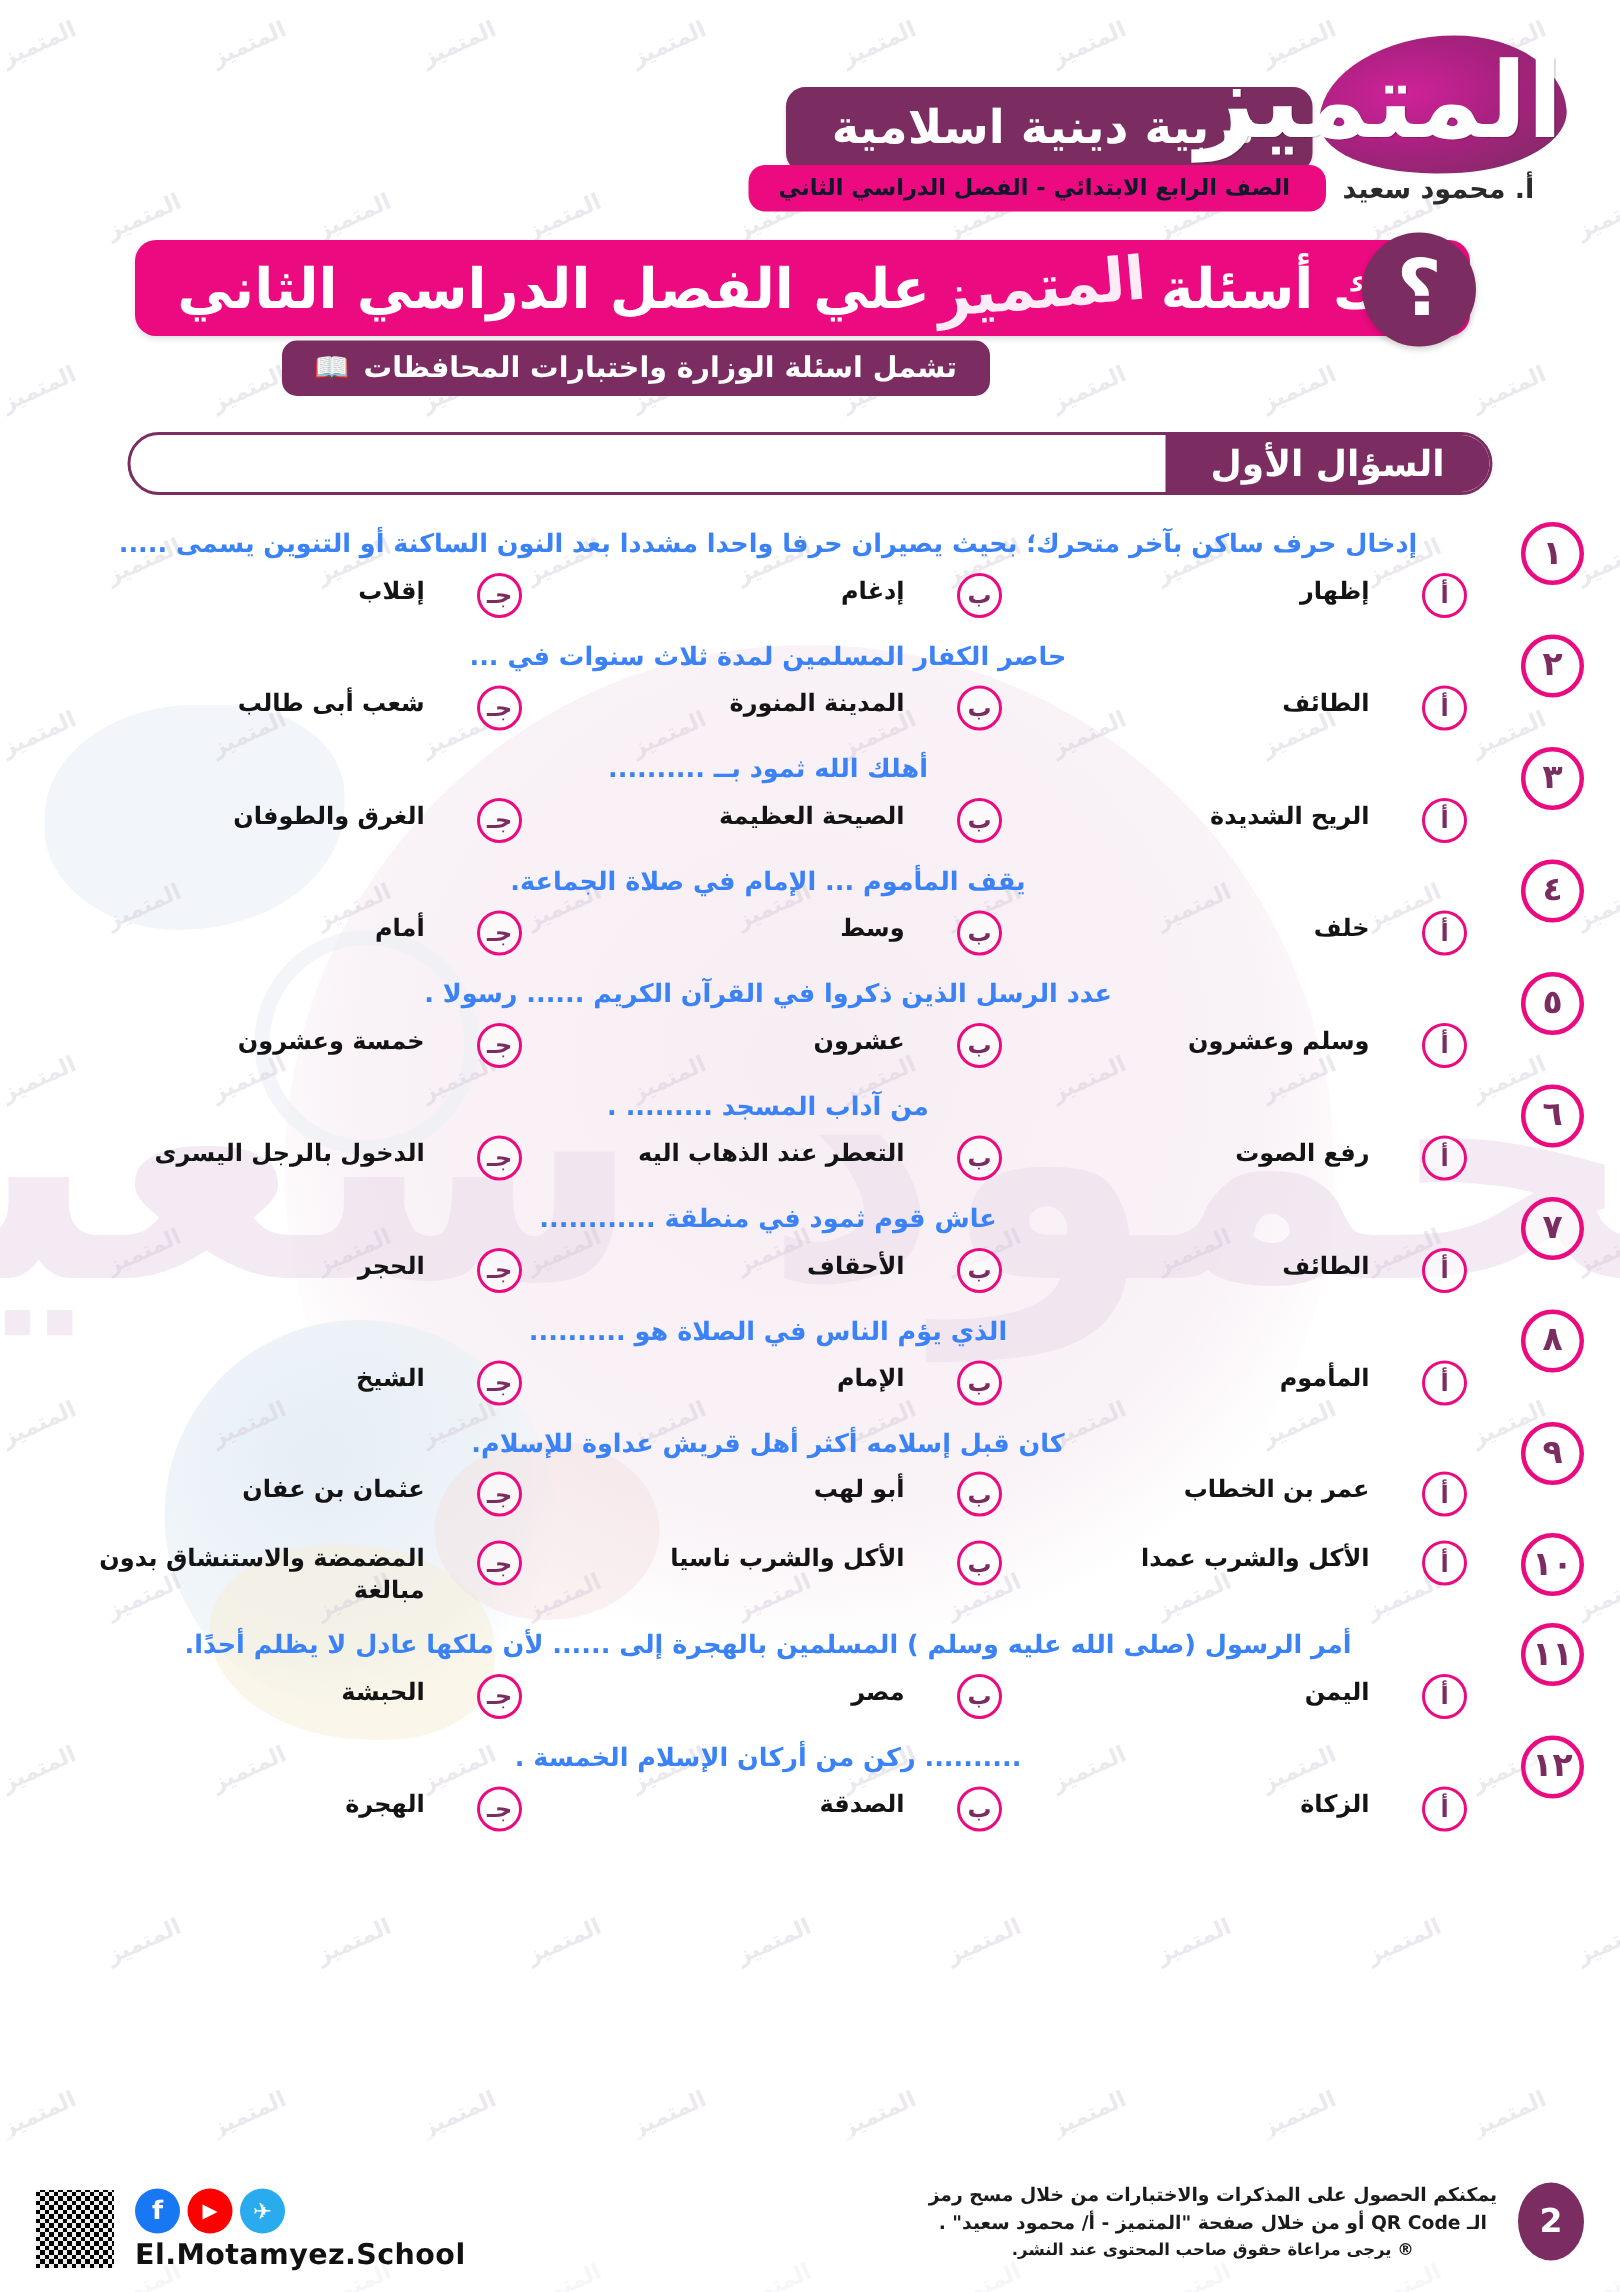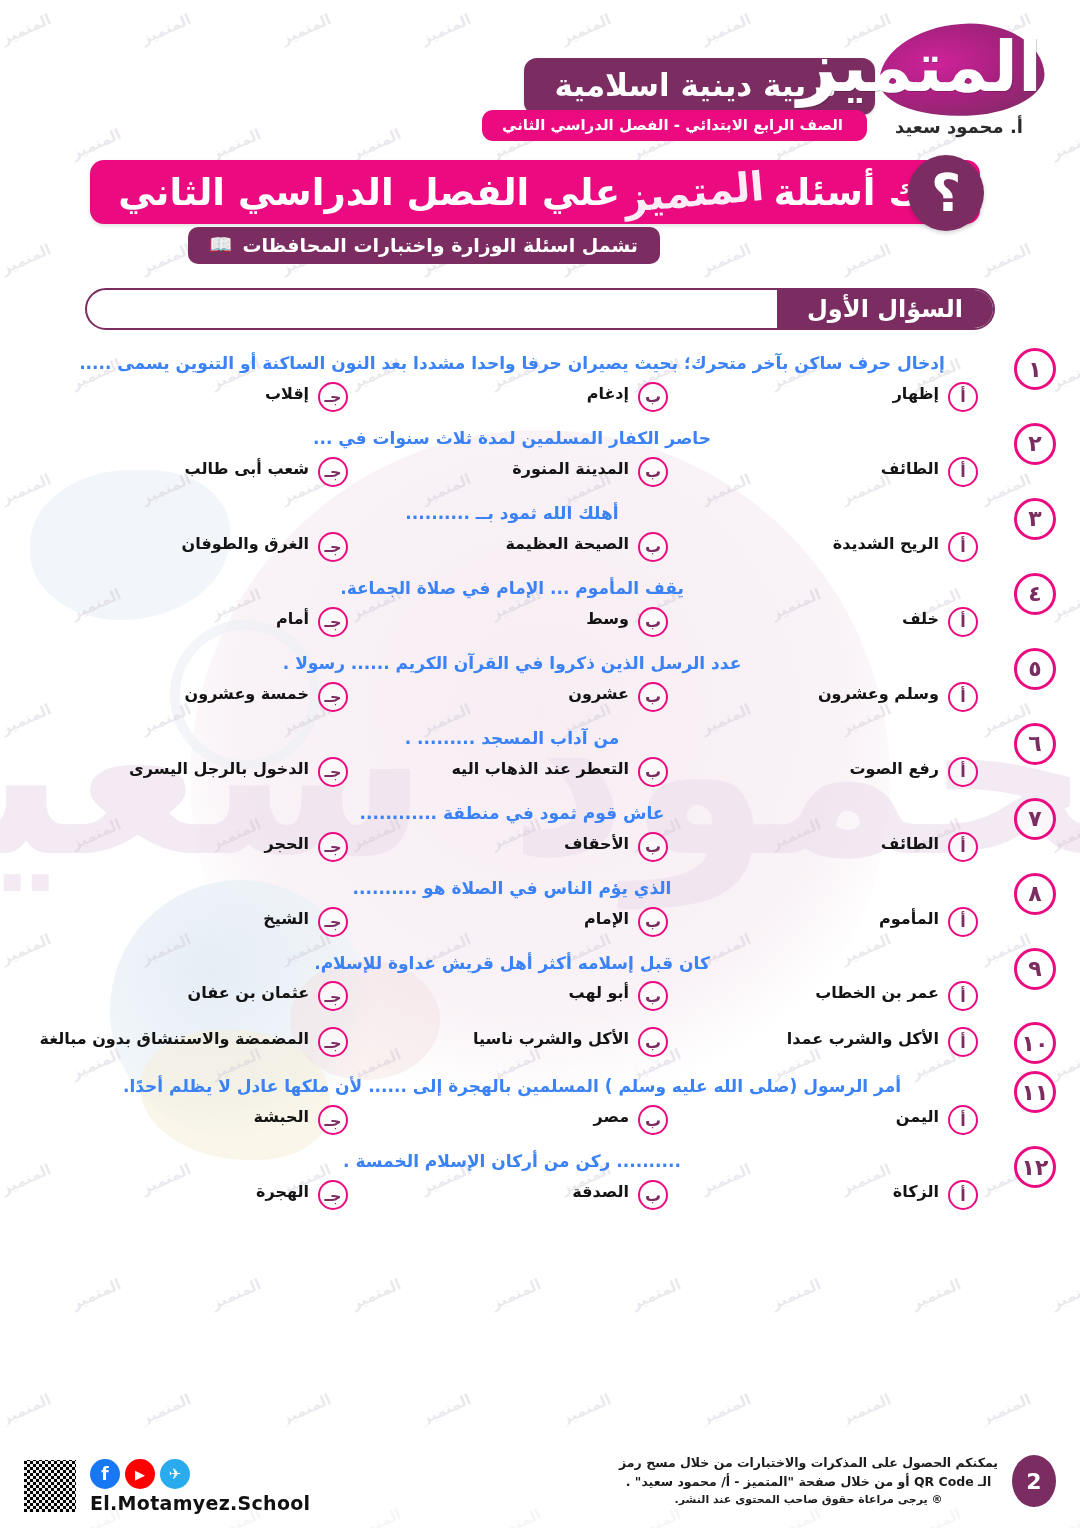--- a/index.html
+++ b/index.html
@@ -120,24 +120,24 @@
     font-size: 31px;
     font-weight: 700;
     padding: 9px 38px 12px 30px;
     border-radius: 13px;
     letter-spacing: 0px;
     white-space: nowrap;
     box-shadow: 0 2px 3px rgba(0,0,0,.15);
   }
   .grade-pill {
     position: absolute;
-    right: 213px;
+    right: 196px;
     top: 110px;
     background: #ec0a80;
-    color: #ffffff;
+    color: #0f172a;
     font-size: 15px;
     font-weight: 700;
     padding: 6px 24px 7px 20px;
     border-radius: 11px;
     white-space: nowrap;
   }
   .logo-wrap {
     position: absolute;
     right: 16px;
     top: 18px;
@@ -333,20 +333,21 @@
     border-radius: 50%;
     border: 2.5px solid #ec0a80;
     color: #7b2d62;
     font-size: 16px;
     font-weight: 700;
     display: flex;
     align-items: center;
     justify-content: center;
     background: rgba(255,255,255,.6);
     margin-top: 1px;
+    margin-left: 26px;
   }
   .opt-text {
     font-size: 16px;
     font-weight: 700;
     color: #141414;
     line-height: 1.3;
     padding-top: 3px;
   }
   .opt-a { justify-content: flex-start; padding-right: 26px; }
   .opt-b { justify-content: flex-start; padding-right: 8px; }

